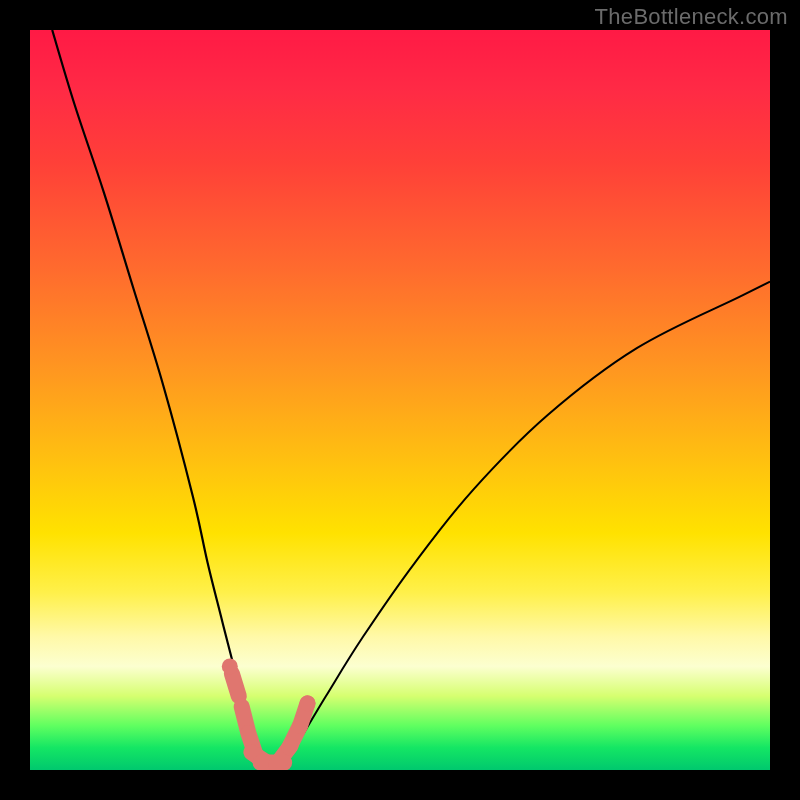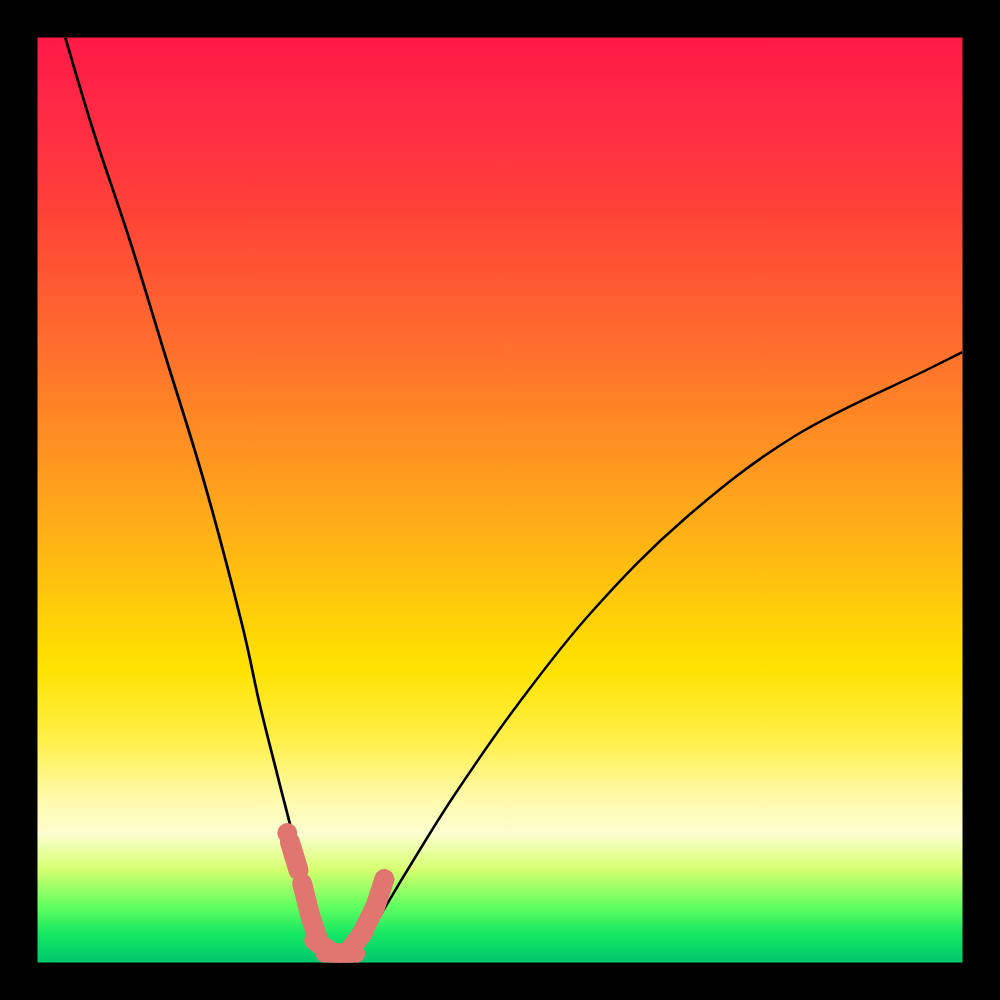--- a/index.html
+++ b/index.html
@@ -63,20 +63,21 @@
     height: 740px;
     z-index: 3;
     pointer-events: none;
   }
 </style>
 </head>
 <body>
 
 <div class="frame">
 
+  <div class="watermark">TheBottleneck.com</div>
 
   <div class="plot-area"></div>
 
   <svg class="overlay" viewBox="0 0 740 740" preserveAspectRatio="none">
     <g>
       <path fill="none" stroke="#000" stroke-width="2.2" d="M 22.2 0.0 C 26.2 13.3 35.1 44.7 44.4 74.0 C 53.7 103.3 63.3 129.5 74.0 162.8 C 84.7 196.1 92.9 224.4 103.6 259.0 C 114.3 293.6 122.5 317.9 133.2 355.2 C 143.9 392.5 154.8 434.2 162.8 466.2 C 170.8 498.2 172.3 510.2 177.6 532.8 C 182.9 555.4 187.1 570.7 192.4 592.0 C 197.7 613.3 203.2 632.6 207.2 651.2 C 211.2 669.8 211.9 682.3 214.6 695.6 C 217.3 708.9 219.3 717.9 222.0 725.2 C 224.7 732.5 226.7 734.3 229.4 736.3 C 232.1 738.3 235.5 736.3 236.8 736.3"></path>
       <path fill="none" stroke="#000" stroke-width="2.0" d="M 229.4 736.3 C 230.7 736.3 234.1 737.0 236.8 736.3 C 239.5 735.6 240.2 734.6 244.2 732.6 C 248.2 730.6 253.7 730.5 259.0 725.2 C 264.3 719.9 267.1 713.7 273.8 703.0 C 280.5 692.3 285.3 683.3 296.0 666.0 C 306.7 648.7 317.0 630.8 333.0 606.8 C 349.0 582.8 364.8 559.4 384.8 532.8 C 404.8 506.2 420.0 485.4 444.0 458.8 C 468.0 432.2 488.7 410.1 518.0 384.8 C 547.3 359.5 572.2 339.5 606.8 318.2 C 641.4 296.9 686.4 278.4 710.4 266.4 C 734.4 254.4 734.7 254.3 740.0 251.6"></path>
     </g>
     <g stroke="#e0766f" stroke-width="16" stroke-linecap="round" fill="none">
         <path d="M 201.9 643.6 L 208.8 666.2"></path>

